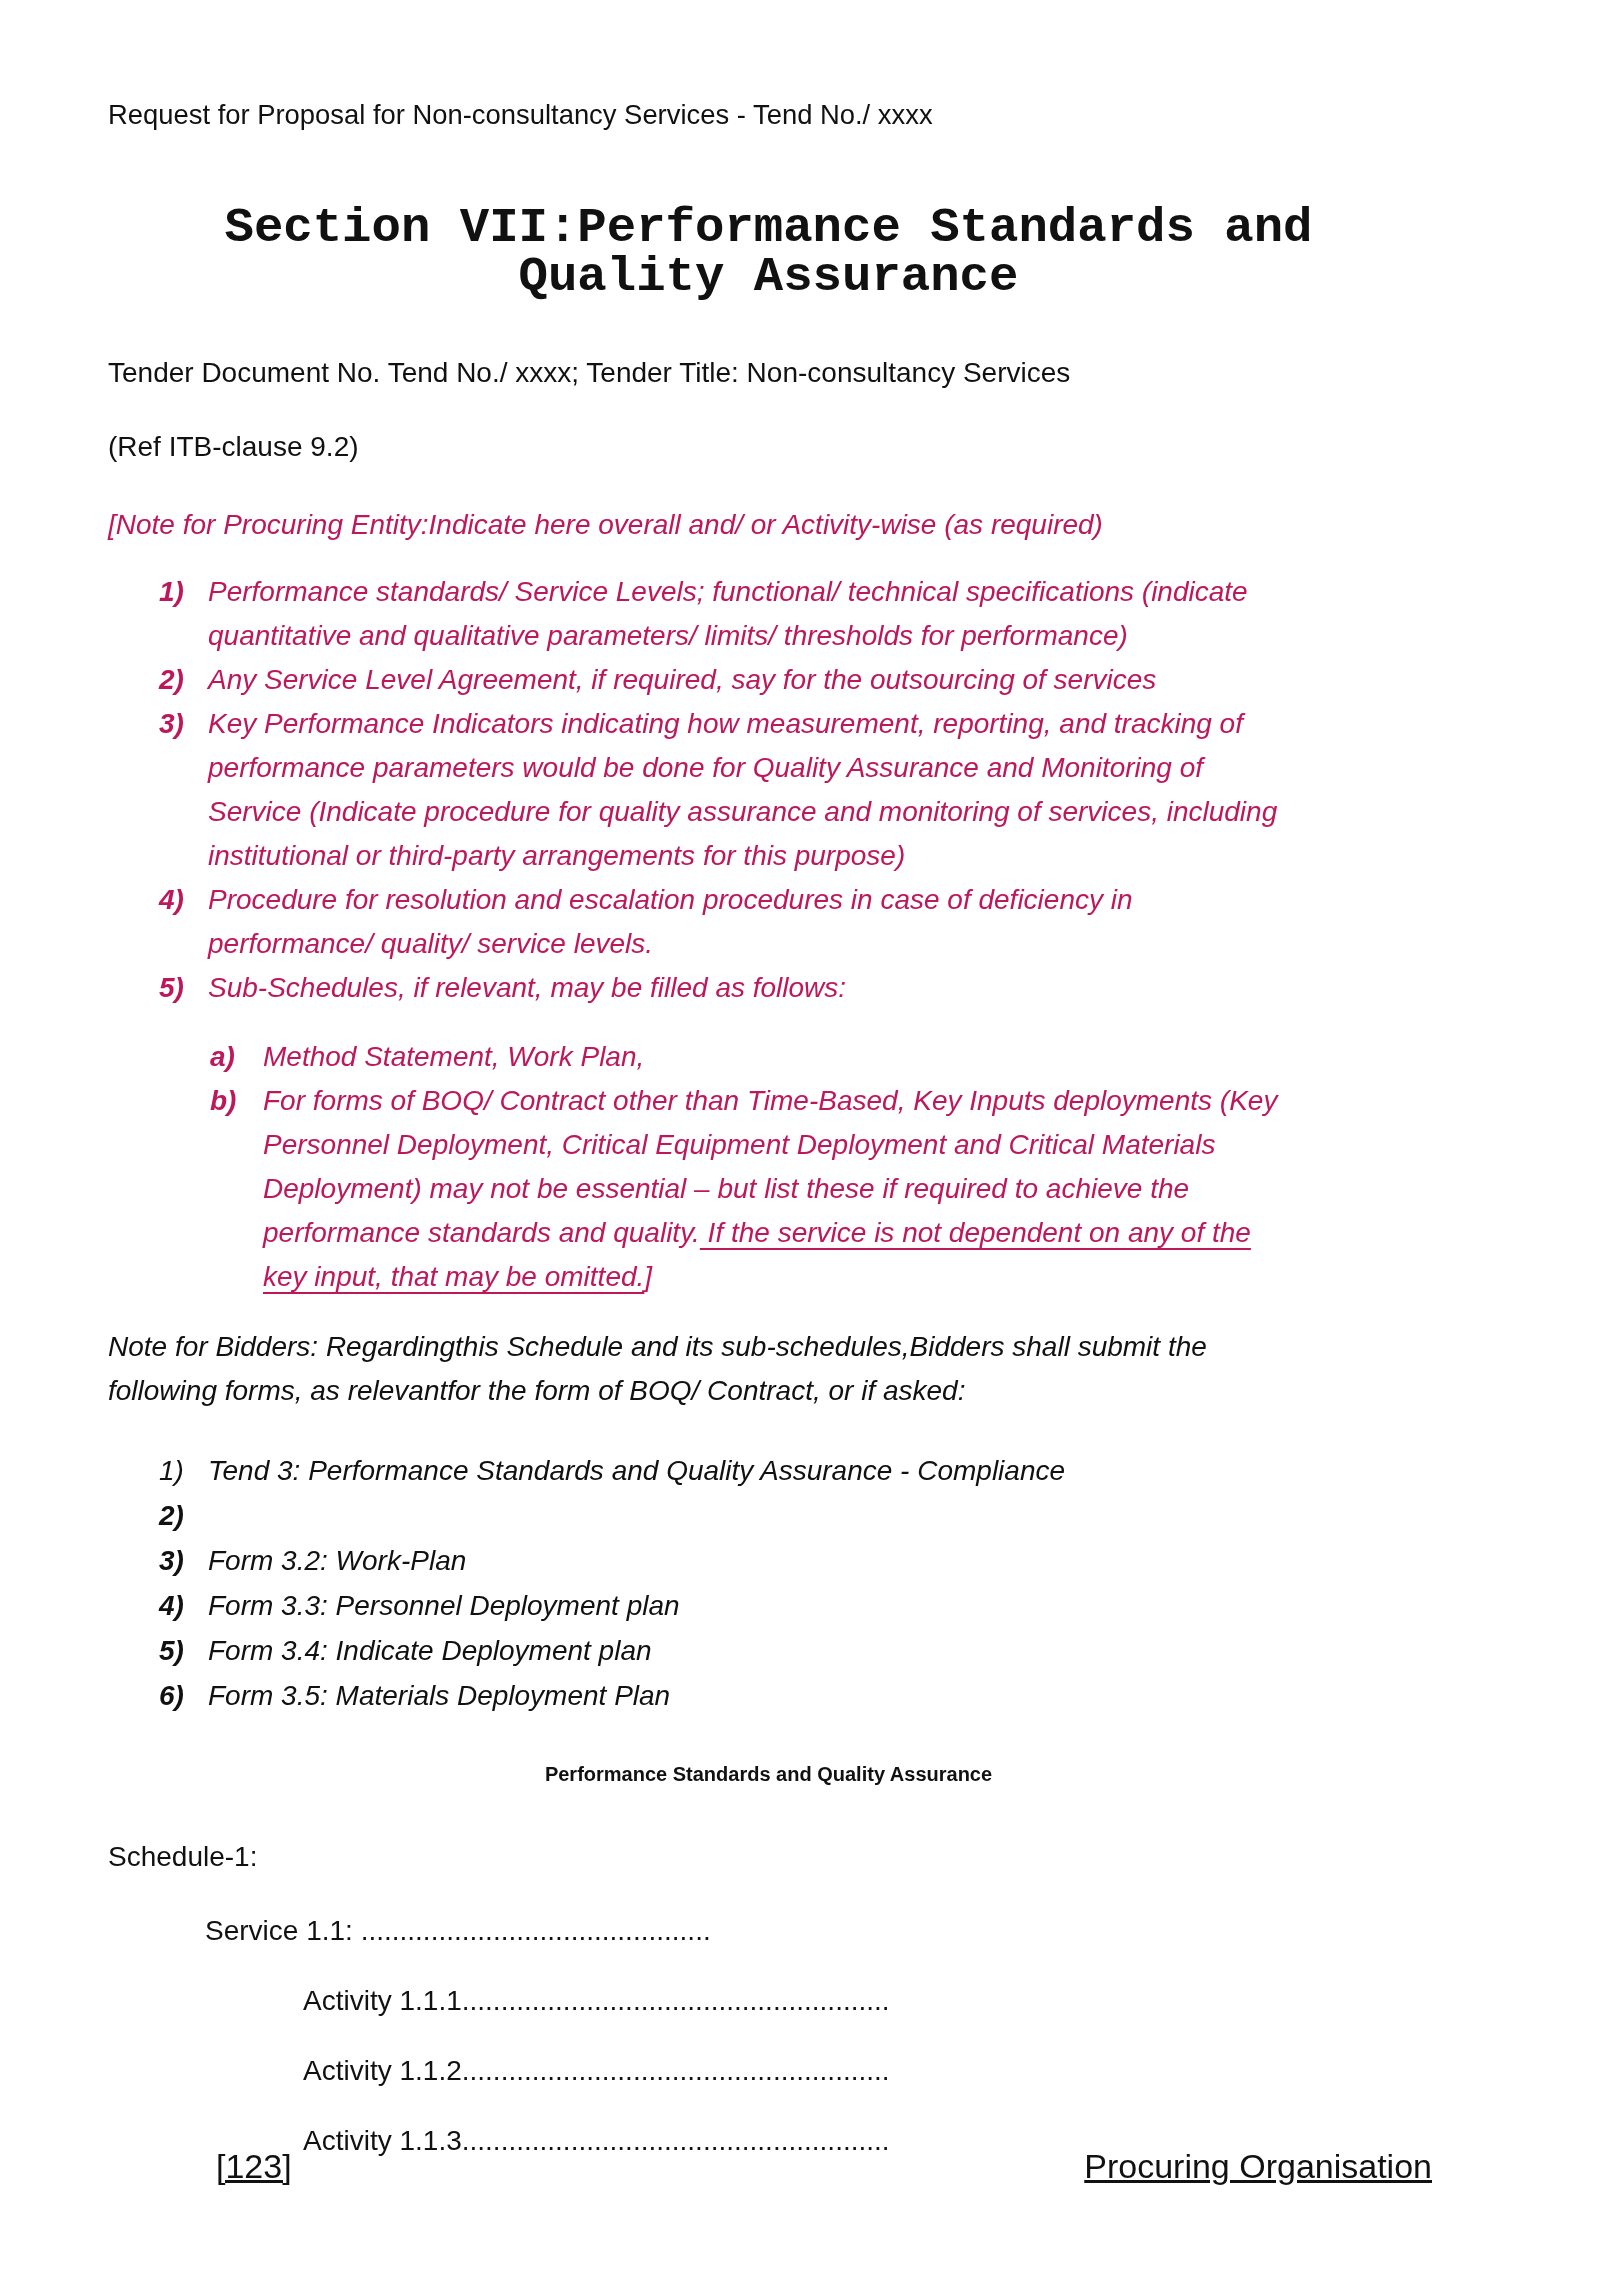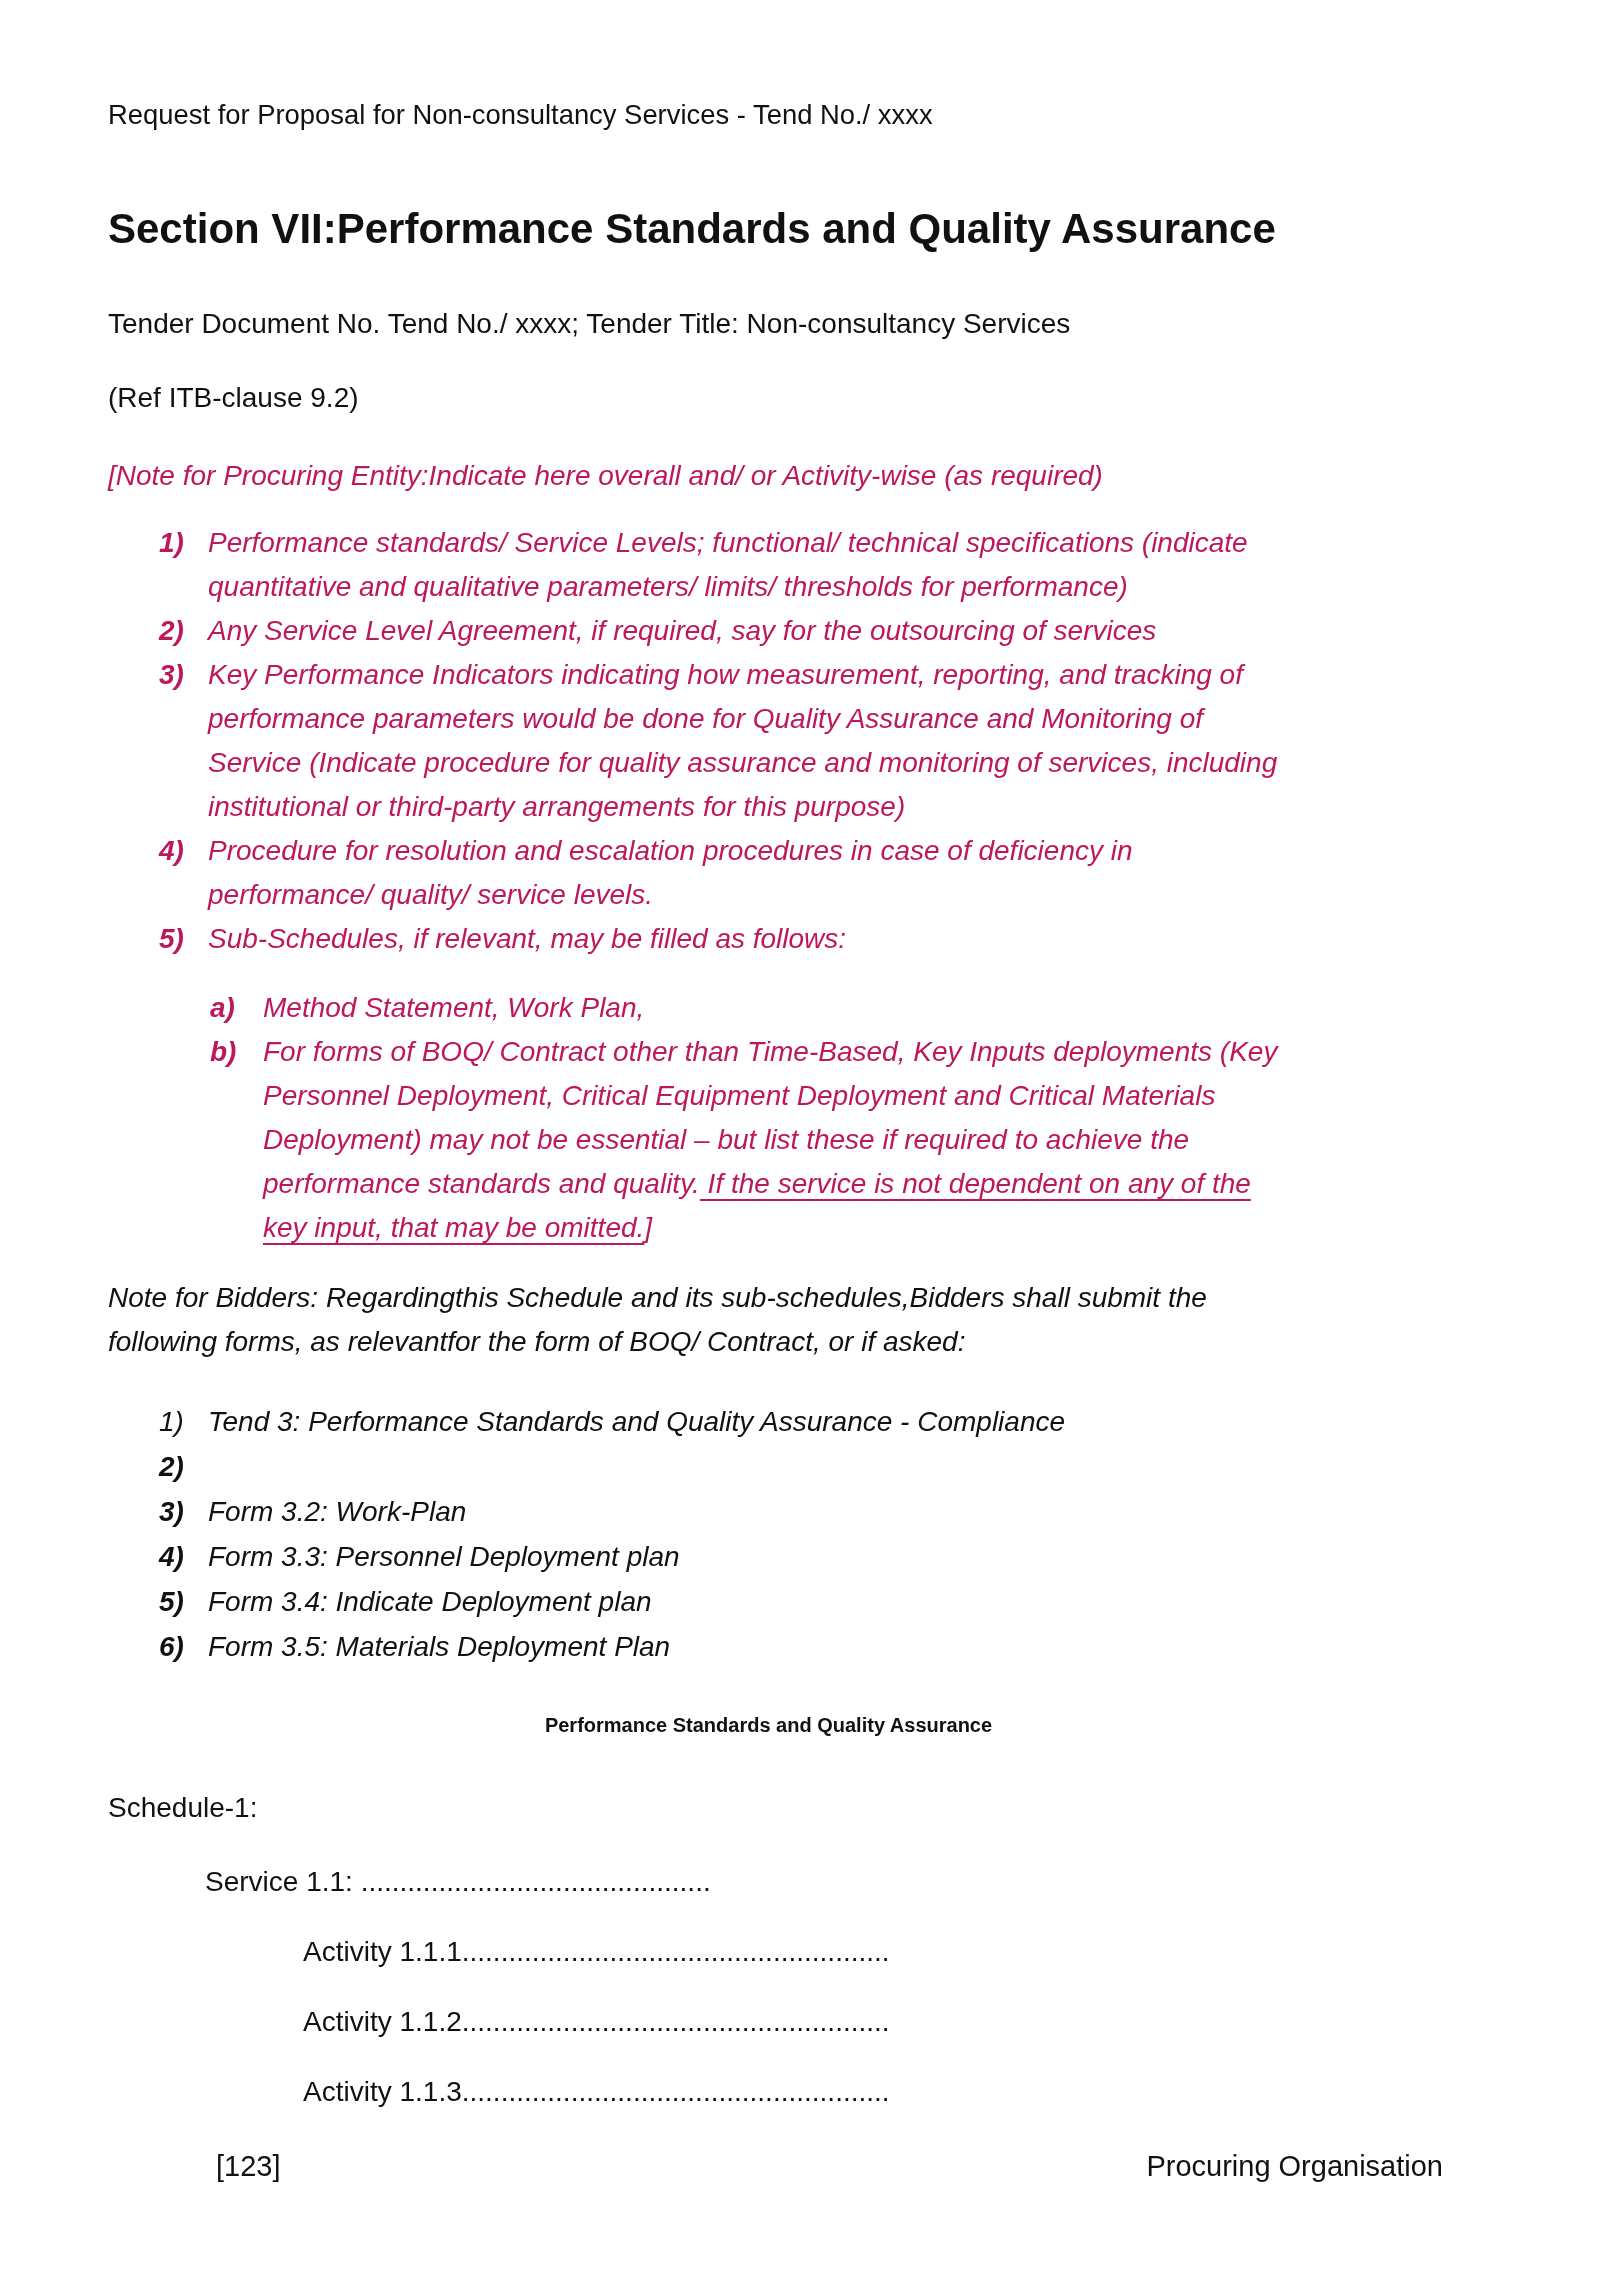--- a/index.html
+++ b/index.html
@@ -10,23 +10,25 @@
     font-family:"Liberation Sans", sans-serif;
     color:#111111;
     overflow:hidden;
   }
   .content { padding:98px 192px 0 108px; }
 
   .hdr { font-size:27.4px; line-height:33px; }
 
   .title {
     margin-top:73px;
-    font-size:42px;
+    text-align:center;
+    font-size:49px;
     font-weight:bold;
     line-height:49px;
+    font-family:Liberation Mono, monospace;
   }
 
   .tender { margin-top:53px; font-size:28px; line-height:35px; }
   .refline { margin-top:39px; font-size:28px; line-height:35px; }
 
   .gray { color:#be185d; }
   .it { font-style:italic; }
 
   .note-intro { margin-top:41px; font-size:28px; line-height:39px; }
 
@@ -55,23 +57,23 @@
     font-weight:bold;
     line-height:39px;
   }
 
   .schedule { margin-top:45px; font-size:28px; line-height:35px; }
   .service  { margin-top:39px; margin-left:97px; font-size:28px; line-height:35px; }
   .activity { margin-top:35px; margin-left:195px; font-size:28px; line-height:35px; }
 
   .footer {
     position:absolute;
-    left:216px; right:178px; top:2150px;
+    left:216px; right:189px; top:2150px;
     display:flex; justify-content:space-between;
-    font-size:29px; line-height:33px;
+    font-size:34px; line-height:33px;text-decoration:underline;
   }
 </style>
 </head>
 <body>
 
 <div class="page">
   <div class="content">
 
     <div class="hdr">Request for Proposal for Non-consultancy Services - Tend No./ xxxx</div>
 

